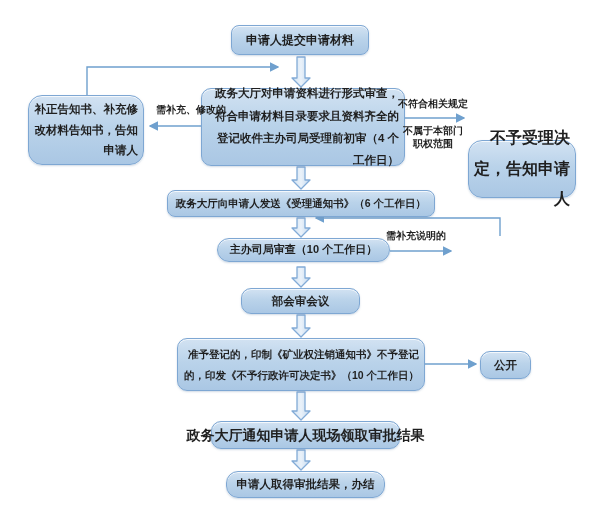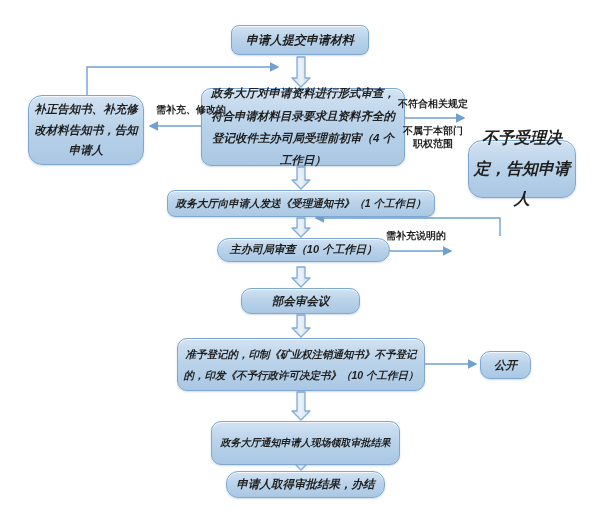--- a/index.html
+++ b/index.html
@@ -3,25 +3,25 @@
 <meta charset="utf-8">
 <style>
   html,body{margin:0;padding:0;background:#fff;}
   #canvas{
     position:relative;width:600px;height:529px;background:#ffffff;overflow:hidden;
     font-family:"Liberation Sans","DejaVu Sans",sans-serif;color:#1f1f1f;
   }
   #connector-layer{position:absolute;left:0;top:0;width:600px;height:529px;}
   .node{
     position:absolute;box-sizing:border-box;
-    display:flex;align-items:center;justify-content:center;text-align:center;
+    display:flex;align-items:center;justify-content:center;text-align:right;
     background:linear-gradient(180deg,#d2e2f2 0%,#bad3ea 45%,#aac7e4 100%);
     border:1px solid #7ea7d3;
     box-shadow:inset 0 1px 0 rgba(255,255,255,.75), 0 1px 2px rgba(120,150,180,.35);
-    font-weight:bold;line-height:1.75;padding:2px 5px;font-style:italic;
+    font-weight:bold;line-height:1.75;padding:2px 5px;
   }
   .nowrap{white-space:nowrap;}
   .elabel{
     position:absolute;font-size:10px;font-weight:bold;text-align:center;line-height:1.3;
     color:#1f1f1f;
   }
 </style>
 </head>
 <body>
 
@@ -60,32 +60,32 @@
   </svg>
 
   <div class="node nowrap" style="left:231px;top:25px;width:138px;height:30px;border-radius:8px;font-size:12px;">申请人提交申请材料</div>
 
   <div class="node" style="left:201px;top:88px;width:204px;height:78px;border-radius:10px;font-size:11.5px;line-height:1.95;">政务大厅对申请资料进行形式审查，符合申请材料目录要求且资料齐全的登记收件主办司局受理前初审（4 个工作日）</div>
 
   <div class="node" style="left:28px;top:95px;width:116px;height:70px;border-radius:14px;font-size:11.5px;line-height:1.8;">补正告知书、补充修改材料告知书，告知申请人</div>
 
   <div class="node" style="left:468px;top:96px;width:108px;height:58px;border-radius:14px;font-size:16px;line-height:1.9;margin-top:44px;">不予受理决定，告知申请人</div>
 
-  <div class="node nowrap" style="left:167px;top:190px;width:268px;height:27px;border-radius:8px;font-size:10.5px;">政务大厅向申请人发送《受理通知书》（1 个工作日）</div>
+  <div class="node nowrap" style="left:167px;top:190px;width:268px;height:27px;border-radius:8px;font-size:10.5px;">政务大厅向申请人发送《受理通知书》（6 个工作日）</div>
 
   <div class="node nowrap" style="left:217px;top:238px;width:173px;height:24px;border-radius:12px;font-size:11px;">主办司局审查（10 个工作日）</div>
 
 
   <div class="node nowrap" style="left:241px;top:288px;width:119px;height:26px;border-radius:10px;font-size:11.5px;">部会审会议</div>
 
   <div class="node" style="left:177px;top:338px;width:248px;height:53px;border-radius:10px;font-size:10.5px;line-height:2.0;">准予登记的，印制《矿业权注销通知书》不予登记的，印发《不予行政许可决定书》（10 个工作日）</div>
 
   <div class="node nowrap" style="left:480px;top:351px;width:51px;height:28px;border-radius:10px;font-size:11.5px;">公开</div>
 
-  <div class="node nowrap" style="left:211px;top:421px;width:189px;height:44px;border-radius:10px;font-size:10px;">政务大厅通知申请人现场领取审批结果</div>
+  <div class="node nowrap" style="left:211px;top:421px;width:189px;height:28px;border-radius:10px;font-size:14px;">政务大厅通知申请人现场领取审批结果</div>
 
   <div class="node nowrap" style="left:226px;top:471px;width:159px;height:27px;border-radius:12px;font-size:11.5px;">申请人取得审批结果，办结</div>
 
   <div class="elabel" style="left:132px;top:103px;width:78px;padding-left:20px;">需补充、修改的</div>
 
   <div class="elabel" style="left:394px;top:97px;width:78px;">不符合相关规定</div>
 
   <div class="elabel" style="left:400px;top:124px;width:66px;">不属于本部门职权范围</div>
 
   <div class="elabel" style="left:381px;top:229px;width:70px;">需补充说明的</div>

